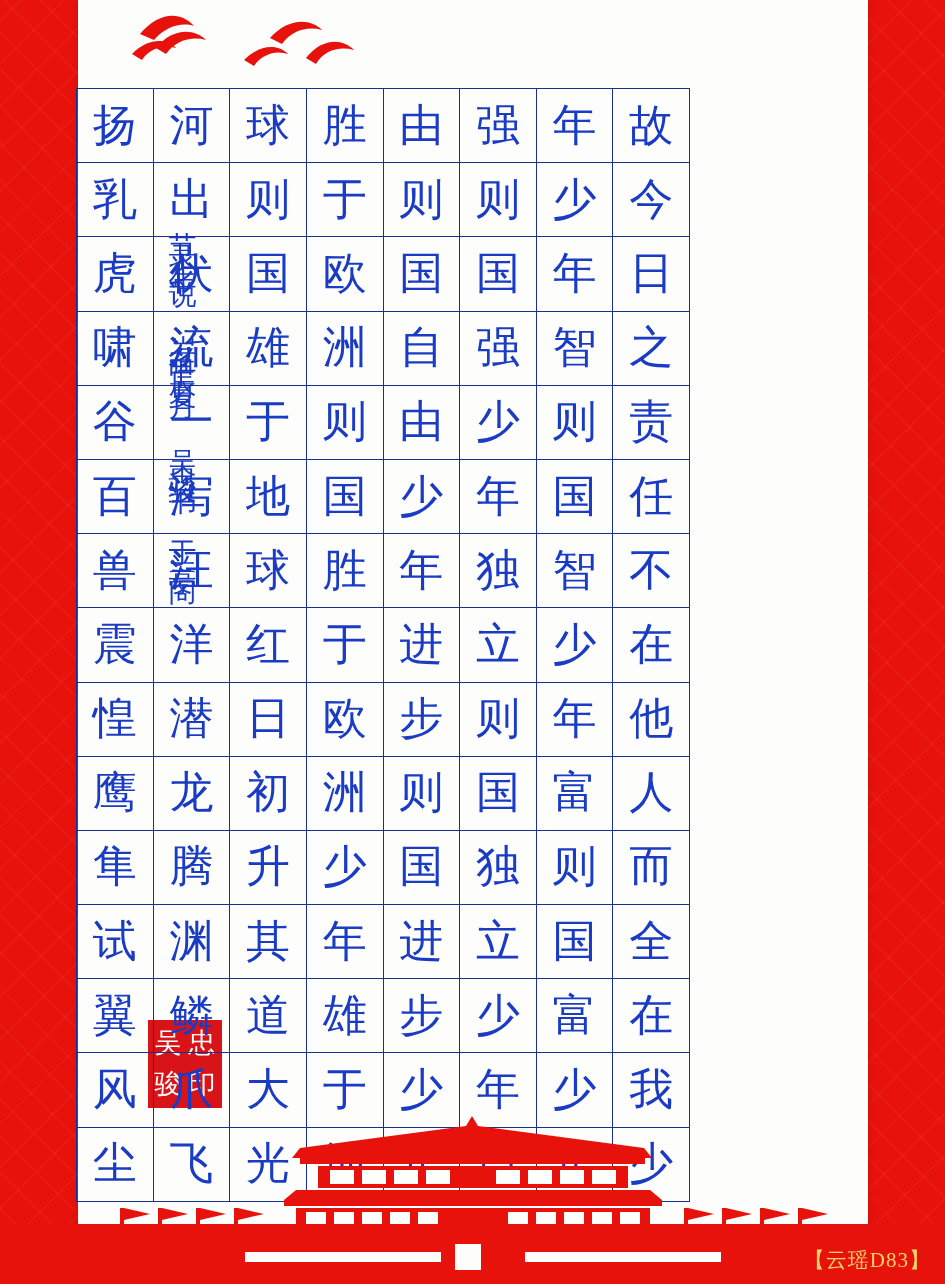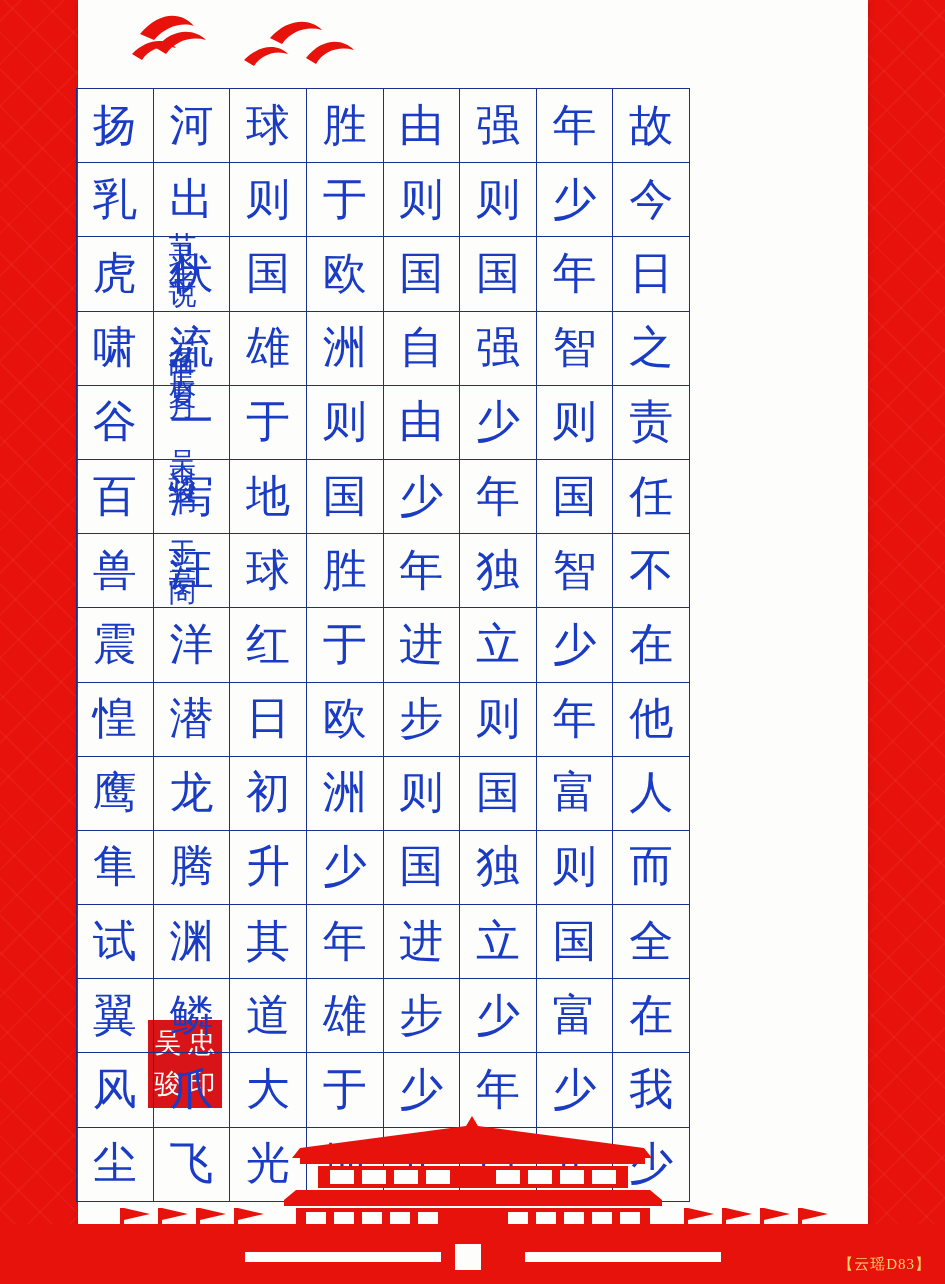--- a/index.html
+++ b/index.html
@@ -161,21 +161,21 @@
     width: 26px;
     height: 26px;
     background: #fdfdfb;
   }
 
   #code-label {
     position: absolute;
     right: 14px;
     bottom: 10px;
     color: #f5d36a;
-    font-size: 15px;
+    font-size: 21px;
     font-family: "Liberation Serif", serif;
     letter-spacing: 1px;
     text-align: center;
   }
 </style>
 </head>
 <body>
 
 <div id="page">
   <div class="texture"></div>

